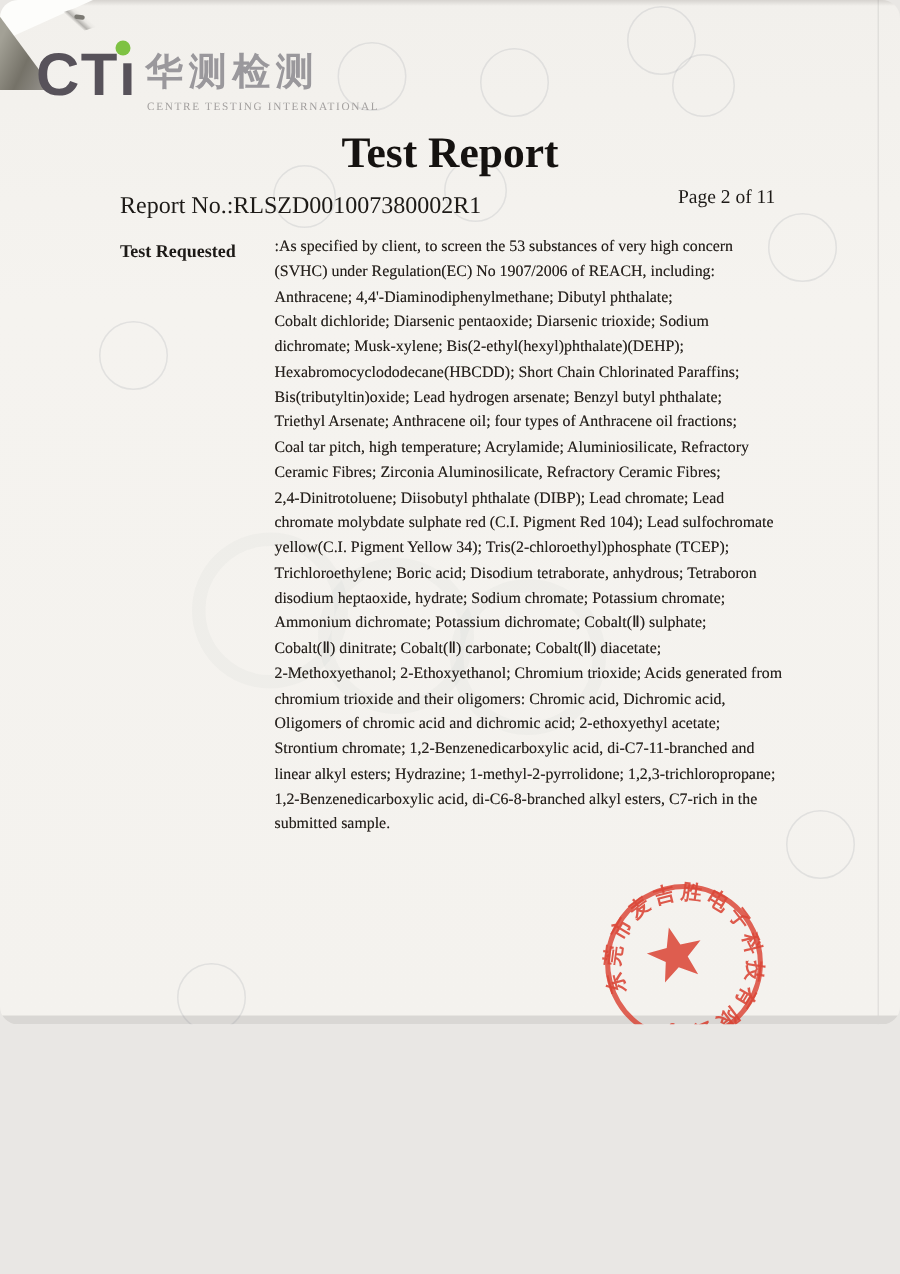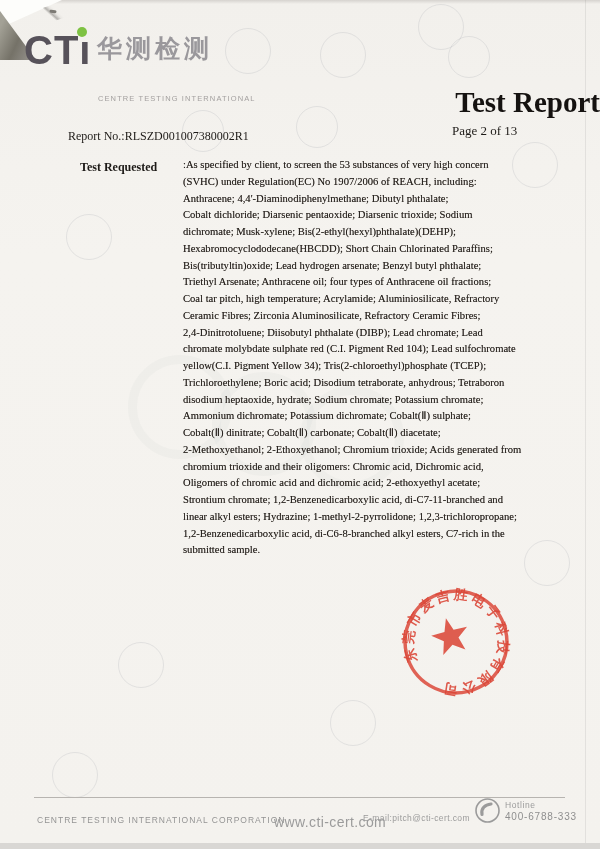--- a/index.html
+++ b/index.html
@@ -1,19 +1,19 @@
 <!DOCTYPE html>
 <html><head>
 <meta charset="utf-8">
 <style>
   html,body { margin:0; padding:0; background:#e9e7e4; }
   .page {
-    position:relative; width:600px; height:849px; overflow:hidden;
+    position:relative; width:600px; height:683px; overflow:hidden;
     background:linear-gradient(180deg,#f2f0ec 0%,#f5f3ef 30%,#f4f2ee 100%);
-    font-family:"Liberation Serif", serif; color:#241f1c;
+    font-family:"Liberation Serif", serif; color:#241f1c;border-radius:12px;
   }
   
   .top-edge { position:absolute; left:0; top:0; right:0; height:4px;
     background:linear-gradient(#d6d3cf, rgba(214,211,207,0)); }
   .bottom-edge { position:absolute; left:0; bottom:0; right:0; height:6px; background:#d9d7d4; }
   .right-edge-line { position:absolute; top:0; right:14px; width:1px; height:100%;
     background:rgba(110,110,110,.13); }
   .corner-white { position:absolute; left:0; top:0; width:62px; height:28px;
     clip-path:polygon(0 0,100% 0,0 100%); background:#fdfdfb; }
   .corner-dark { position:absolute; left:0; top:8px; width:36px; height:52px;
@@ -26,24 +26,24 @@
   .wm { position:absolute; border:1.5px solid rgba(125,130,145,.16); border-radius:50%; }
   .wm-big { position:absolute; border:9px solid rgba(150,155,165,.055); border-radius:50%; }
   
   .logo-cti { position:absolute; left:24px; top:30px; font-family:"Liberation Sans",sans-serif;
     font-weight:bold; font-size:40px; line-height:40px; color:#57525a; letter-spacing:1px; }
   .logo-dot { position:absolute; left:77px; top:27px; width:10px; height:10px; border-radius:50%;
     background:#7ec243; }
   .logo-cn { position:absolute; left:97px; top:37px; font-weight:bold; font-size:25px; line-height:22px;
     color:#9a989c; letter-spacing:4px; font-family:"Liberation Sans",sans-serif; }
   .logo-sub { position:absolute; left:98px; top:66px; font-size:7.5px; letter-spacing:1.1px;
-    color:#a3a09f; font-family:Liberation Sans, sans-serif;margin-top:28px; }
-  .title { position:absolute; left:0; right:0; top:86px; text-align:right;
+    color:#a3a09f; font-family:Liberation Serif, serif; }
+  .title { position:absolute; left:0; right:0; top:86px; text-align:center;
     font-size:29px; font-weight:bold; color:#151210; }
-  .report-no { position:absolute; left:68px; top:129px; font-size:12px; color:#1d1a17; }
+  .report-no { position:absolute; left:80px; top:129px; font-size:16px; color:#1d1a17; }
   .page-ind { position:absolute; left:452px; top:123px; font-size:13px; color:#1d1a17; }
   
   .req-label { position:absolute; left:80px; top:160px; font-size:12px; font-weight:bold; color:#1d1a17; }
   .req-text { position:absolute; left:183px; top:157px; width:370px;
     font-size:10.6px; line-height:16.75px; white-space:pre; color:#26211d;
     text-shadow:0 0 .4px rgba(45,40,35,.55);font-family:Liberation Serif, serif; }
   
   .stamp { position:absolute; left:399px; top:585px; width:114px; height:114px;
     transform:rotate(-14deg); opacity:.92; }
   .stamp text { font-family:"Liberation Sans",sans-serif; font-weight:bold; }
@@ -85,21 +85,21 @@
   <div class="wm-big" style="left:212px;top:372px;width:86px;height:86px"></div>
   <div class="wm-big" style="left:300px;top:386px;width:86px;height:86px"></div>
 
   <div class="logo-cti">CTı</div>
   <div class="logo-dot"></div>
   <div class="logo-cn">华测检测</div>
   <div class="logo-sub">CENTRE TESTING INTERNATIONAL</div>
 
   <div class="title">Test Report</div>
   <div class="report-no">Report No.:RLSZD001007380002R1</div>
-  <div class="page-ind">Page 2 of 13</div>
+  <div class="page-ind">Page 2 of 11</div>
 
   <div class="req-label">Test Requested</div>
   <div class="req-text">:As specified by client, to screen the 53 substances of very high concern
 (SVHC) under Regulation(EC) No 1907/2006 of REACH, including:
 Anthracene; 4,4'-Diaminodiphenylmethane; Dibutyl phthalate;
 Cobalt dichloride; Diarsenic pentaoxide; Diarsenic trioxide; Sodium
 dichromate; Musk-xylene; Bis(2-ethyl(hexyl)phthalate)(DEHP);
 Hexabromocyclododecane(HBCDD); Short Chain Chlorinated Paraffins;
 Bis(tributyltin)oxide; Lead hydrogen arsenate; Benzyl butyl phthalate;
 Triethyl Arsenate; Anthracene oil; four types of Anthracene oil fractions;

